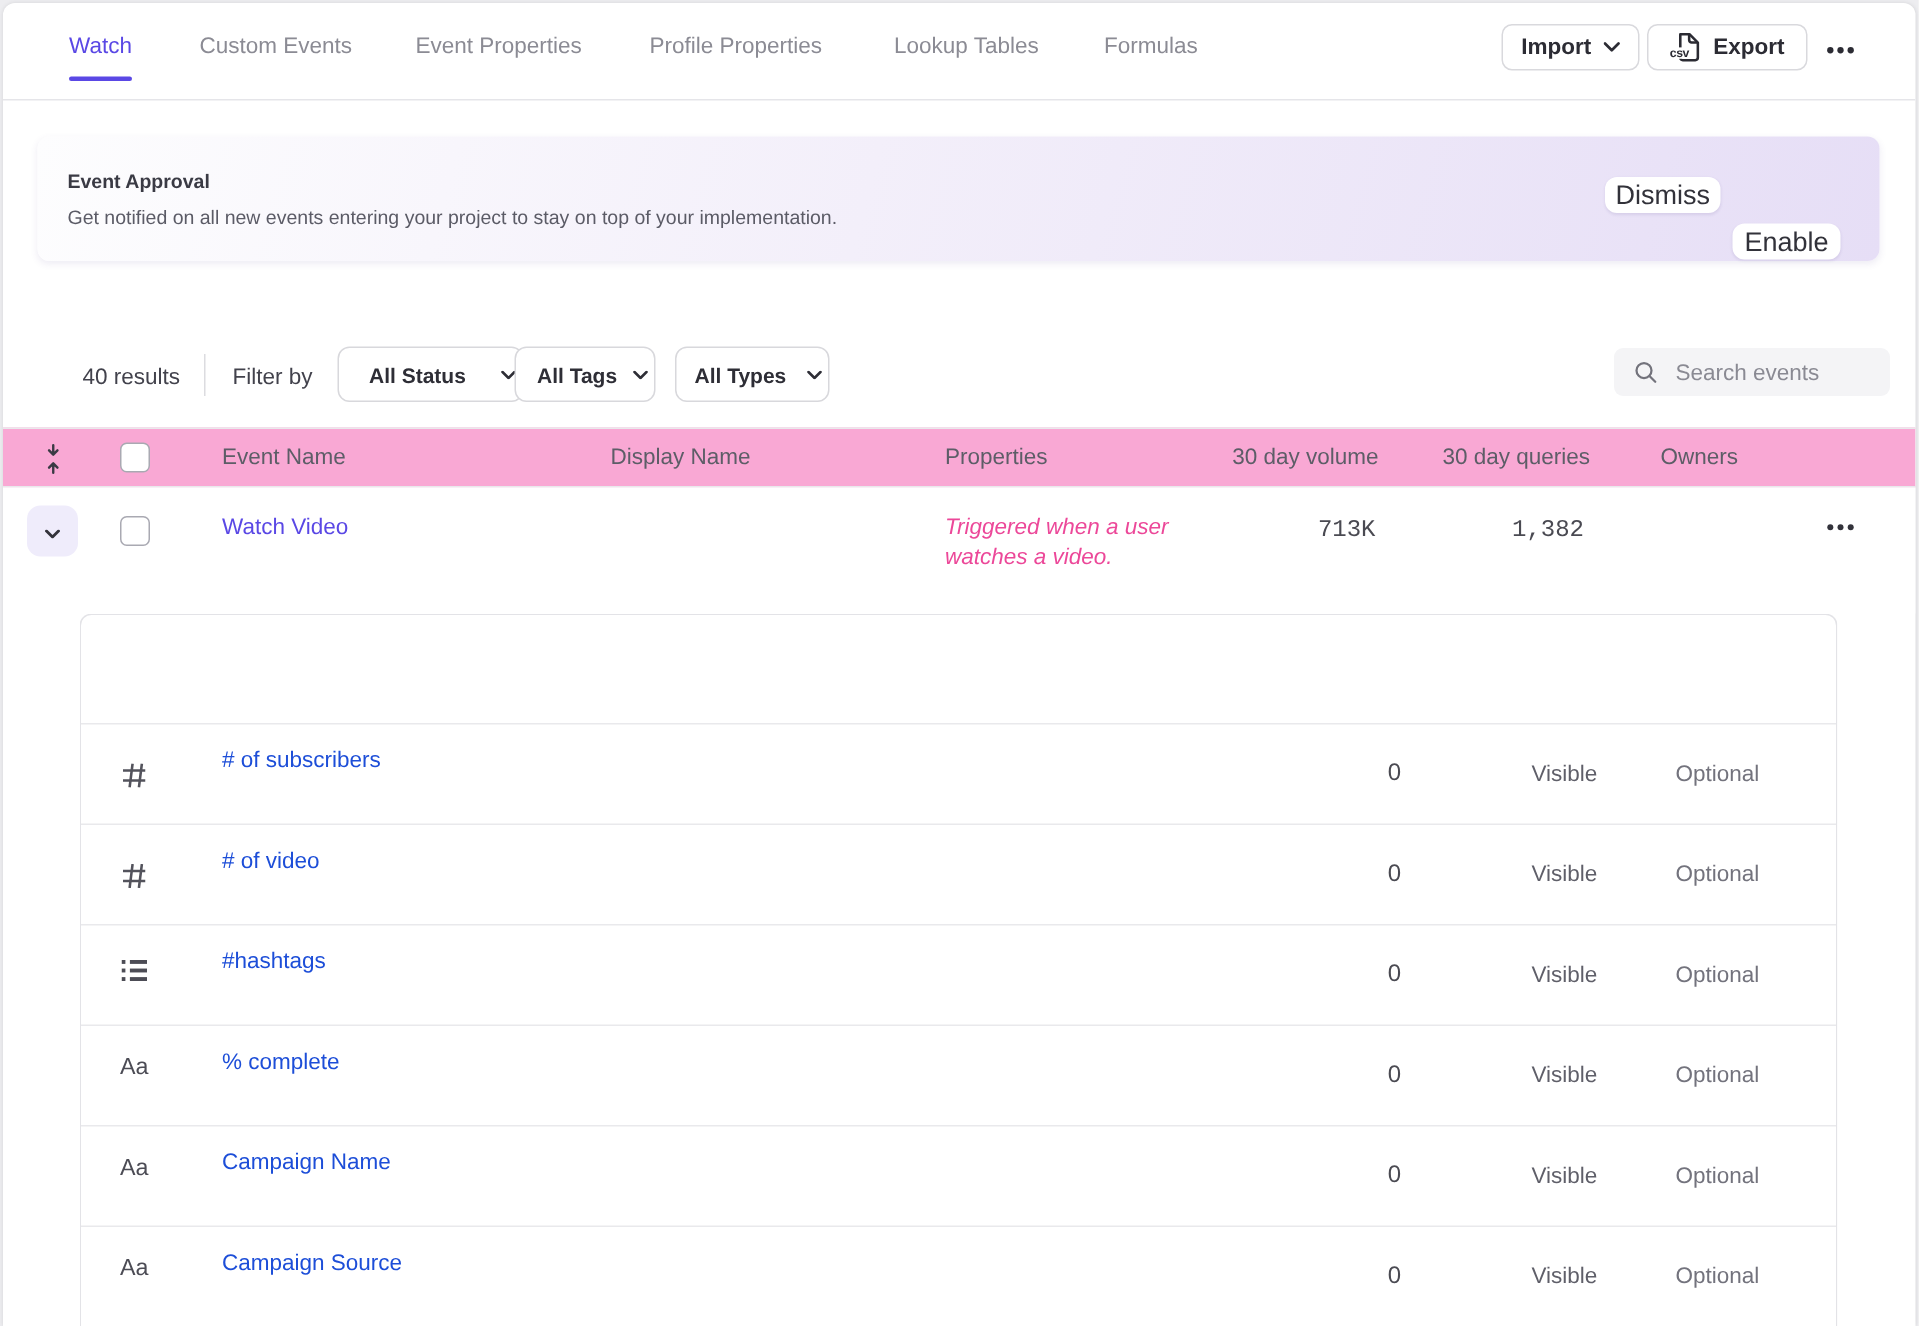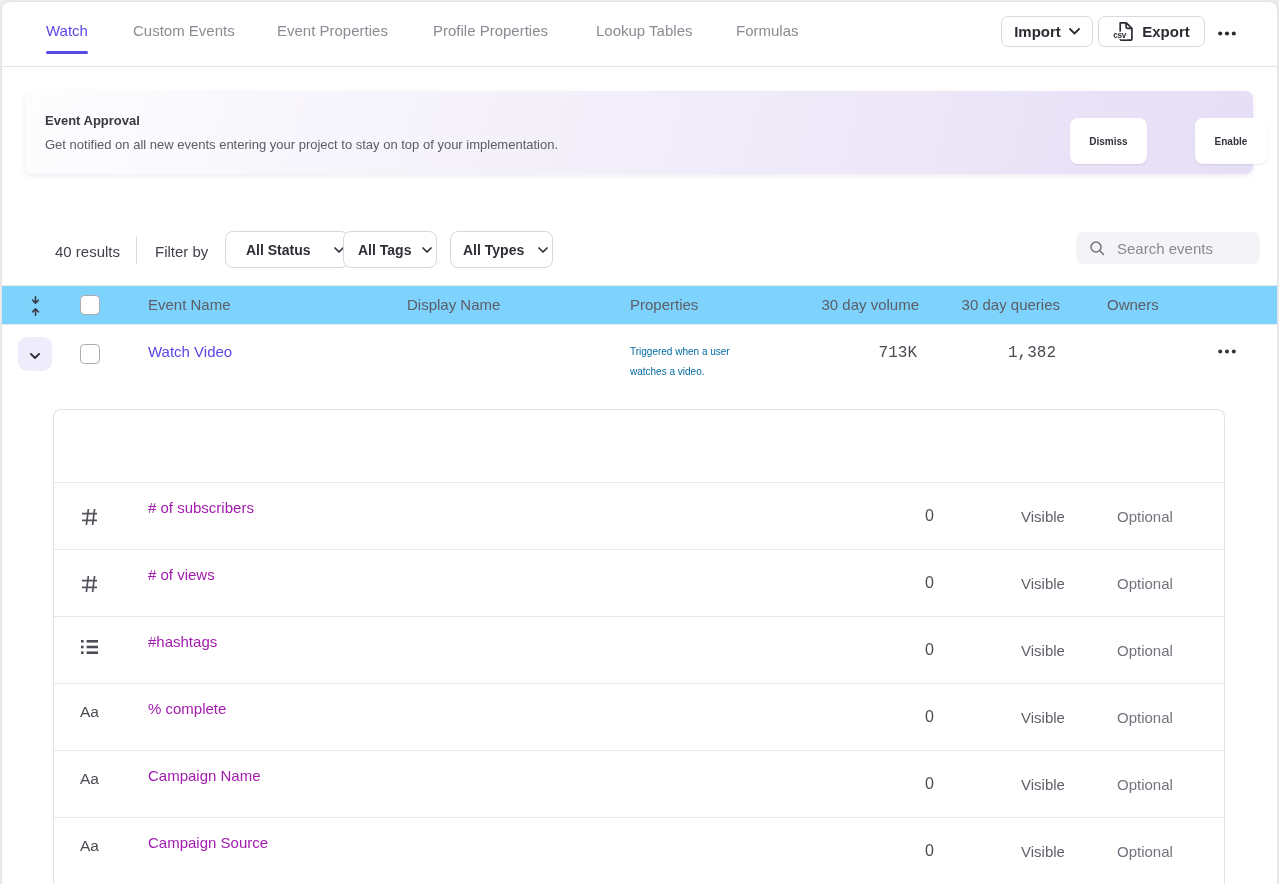--- a/index.html
+++ b/index.html
@@ -13,66 +13,66 @@
 .navitem.active { color:#5a48e5; }
 .navitem.active::after { content:""; position:absolute; left:0; right:0; bottom:13px; height:3.5px; border-radius:2px; background:#5a48e5; }
 .btn { position:absolute; background:#fff; border:1px solid #d9d9dd; border-radius:7px; display:flex; align-items:center; justify-content:center; font-weight:bold; color:#2c2c34; font-size:15px; }
 #btn-import { left:999px; top:14px; width:92px; height:31px; gap:8px; }
 #btn-export { left:1096px; top:14px; width:107px; height:31px; gap:8px; }
 #nav-dots { position:absolute; left:1216px; top:29px; }
 
 .banner { position:absolute; left:23px; top:89px; width:1228px; height:83px; border-radius:8px; background:linear-gradient(105deg,#fdfdfe 0%,#f3effa 45%,#e6def6 100%); box-shadow:0 2px 5px rgba(90,72,150,0.10); }
 .banner h3 { position:absolute; left:20px; top:22px; font-size:13px; font-weight:bold; color:#3a3a44; }
 .banner p { position:absolute; left:20px; top:46px; font-size:13px; color:#5b5b66; }
-.bbtn { position:absolute; top:27px; height:46px; background:#fff; border-radius:8px; display:flex; align-items:center; justify-content:center; font-size:10px; font-weight:bold; color:#32323a; box-shadow:0 1px 2px rgba(60,40,120,0.10); }
+.bbtn { position:absolute; top:27px; height:24px; background:#fff; border-radius:8px; display:flex; align-items:center; justify-content:center; font-size:18px; font-weight:normal; color:#32323a; box-shadow:0 1px 2px rgba(60,40,120,0.10); }
 #btn-dismiss { left:1045px; width:77px; }
-#btn-enable { left:1170px; width:72px; }
+#btn-enable { left:1130px; width:72px;margin-top:31px; }
 
 .results { position:absolute; left:53px; top:241px; font-size:15px; color:#42424c; font-weight:500; }
 .vdiv { position:absolute; left:134px; top:234px; width:1px; height:28px; background:#dcdce0; }
 .filterby { position:absolute; left:153px; top:241px; font-size:15px; color:#42424c; font-weight:500; }
 .drop { position:absolute; top:229px; height:37px; border:1px solid #d8d8dc; border-radius:8px; background:#fff; display:flex; align-items:center; justify-content:space-between; padding:0 4px 0 14px; font-size:14px; font-weight:bold; color:#2e2e36; }
 #d1 { left:223px; width:124px;padding-left:20px; }
 #d2 { left:341px; width:94px; }
 #d3 { left:448px; width:103px;padding-left:12px; }
 .search { position:absolute; left:1074px; top:230px; width:184px; height:32px; background:#f4f4f6; border-radius:6px; display:flex; align-items:center; padding-left:13px; gap:12px; }
 .search span { font-size:15px; color:#8a8a93; }
 
-.thead { position:absolute; left:0; top:283px; width:1275px; height:40px; background:#7dd3fc; border-top:1px solid #e9e9ec; border-bottom:1px solid #e9e9ec; font-size:15px; color:#5d5d67; }
+.thead { position:absolute; left:0; top:283px; width:1275px; height:40px; background:#f9a8d4; border-top:1px solid #e9e9ec; border-bottom:1px solid #e9e9ec; font-size:15px; color:#5d5d67; }
 .thead > div, .trow > div { position:absolute; }
 .checkbox { width:20px; height:20px; background:#fff; border:1.3px solid #a9a9b2; border-radius:4.5px; }
 .th-cb { left:78px; top:9px; }
 .th-collapse { left:27px; top:10px; }
 .col-name { left:146px; }
 .col-display { left:405px; }
 .col-desc { left:628px; }
 .col-vol { left:719px; width:198px; text-align:right; }
 .col-q { left:860px; width:198px; text-align:right; }
 .col-own { left:1105px; }
 .thead .lbl { top:9.5px; }
 
 .trow { position:absolute; left:0; top:323px; width:1275px; height:84px; background:#fff; }
 .expbtn { position:absolute; left:16px; top:12px; width:34px; height:34px; border-radius:9px; background:#efecfb; display:flex; align-items:center; justify-content:center; }
 .trow .checkbox { left:78px; top:19px; position:absolute; }
 .evlink { left:146px; top:18px; font-size:15px; color:#5a48e5; }
-.desc { left:628px; top:17px; font-size:10px; color:#0369a1; line-height:20px; }
+.desc { left:628px; top:17px; font-size:15px; color:#ec4899; line-height:20px;font-style:italic; }
 .mono { font-family:"Liberation Mono", monospace; font-size:16px; color:#4a4a52; }
 .vol { left:719px; top:19px; width:196px; text-align:right; }
 .qry { left:860px; top:19px; width:194px; text-align:right; }
 .rowdots { left:1216px; top:24px; }
 
 .panel { position:absolute; left:51px; top:407px; width:1172px; height:476px; background:#fff; border:1px solid #e3e3e7; border-bottom:none; border-radius:8px 8px 0 0; }
 .tabs { position:absolute; left:19px; top:21px; height:32px; display:flex; }
 .tab { height:32px; display:flex; align-items:center; justify-content:center; font-size:14px; border:1px solid #d9d9dd; }
 .tab1 { width:133px; background:#f2f2f4; border-radius:6px 0 0 6px; color:#36363f; font-weight:bold; font-size:14.5px; }
 .tab2 { width:166px; background:#fff; border-radius:0 6px 6px 0; border-left:none; color:#9797a1; font-size:15px; }
 .prow { position:absolute; left:0; width:1170px; height:67px; border-top:1px solid #e9e9ec; }
 .picon { position:absolute; left:16px; top:0; height:67px; width:39px; display:flex; align-items:center; justify-content:center; color:#55555e; }
 .aa { font-size:15.5px; color:#4c4c55; margin-top:-6px; }
-.plink { position:absolute; left:94px; top:calc(50% - 9px); transform:translateY(-50%); font-size:15px; color:#a21caf; }
+.plink { position:absolute; left:94px; top:calc(50% - 9px); transform:translateY(-50%); font-size:15px; color:#1d4ed8; }
 .pzero { position:absolute; left:680px; width:200px; text-align:right; top:50%; transform:translateY(-50%); font-size:16px; color:#4a4a52; }
 .pvis { position:absolute; left:967px; top:50%; transform:translateY(-50%); font-size:15px; color:#5f5f69; }
 .popt { position:absolute; left:1063px; top:50%; transform:translateY(-50%); font-size:15px; color:#73737d; }
 </style>
 </head>
 <body>
 <div class="card">
 
   <div class="nav">
     <div class="navitems">
@@ -176,21 +176,21 @@
       <div class="pzero">0</div>
       <div class="pvis">Visible</div>
       <div class="popt">Optional</div>
     </div>
     <div class="prow" style="top:139px">
       <div class="picon">
           <svg width="15" height="16" viewBox="0 0 15 16" fill="none" stroke="#53535c" stroke-width="1.7">
             <path d="M0 4.7h15M0 11.3h15M6.4 0L4.4 16M12.6 0l-2 16"></path>
           </svg>
         </div>
-      <div class="plink"># of views</div>
+      <div class="plink"># of video</div>
       <div class="pzero">0</div>
       <div class="pvis">Visible</div>
       <div class="popt">Optional</div>
     </div>
     <div class="prow" style="top:206px">
       <div class="picon">
           <svg style="margin-top:-8px" width="17" height="14" viewBox="0 0 17 14" fill="#4c4c55">
             <rect x="0" y="0" width="2.6" height="2.6"></rect>
             <rect x="5.6" y="0" width="11.4" height="2.6"></rect>
             <rect x="0" y="5.7" width="2.6" height="2.6"></rect>

